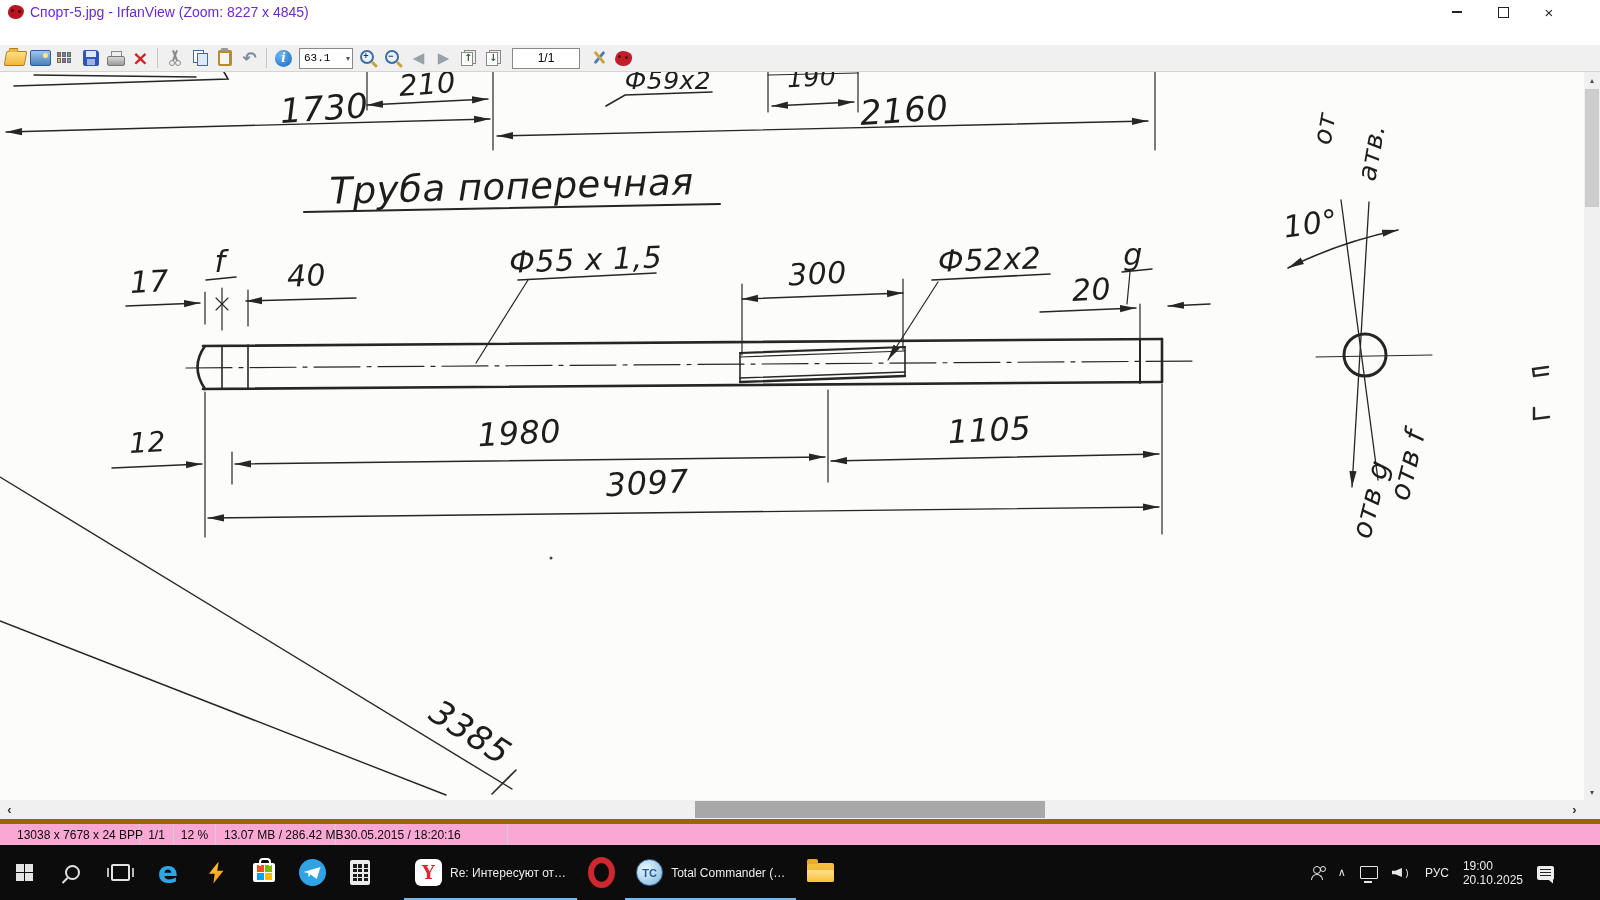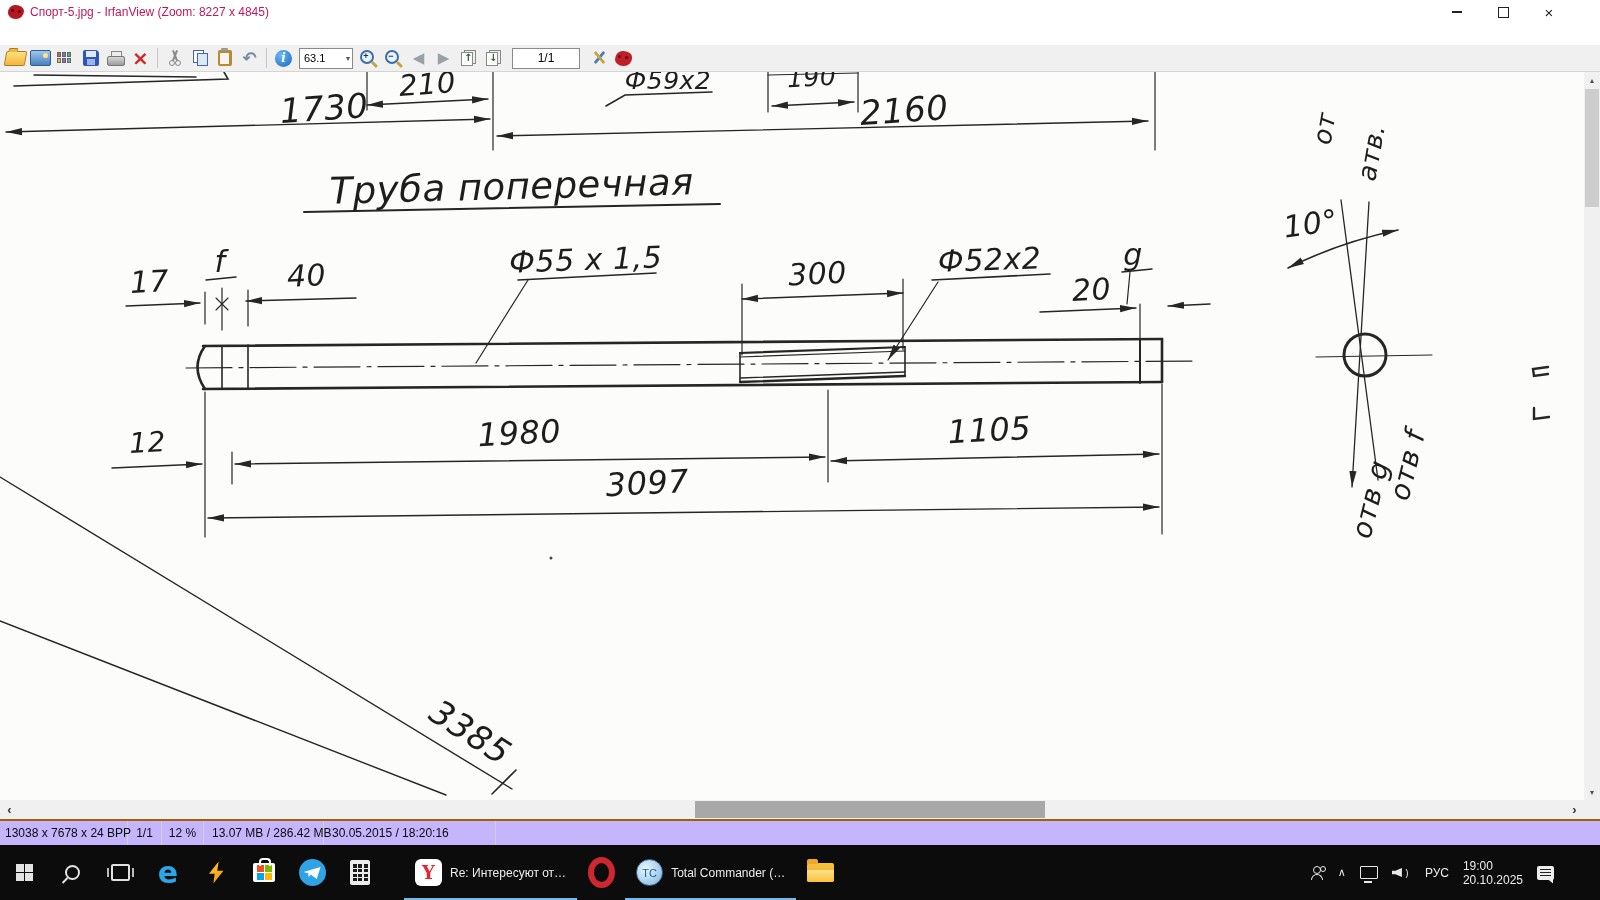--- a/index.html
+++ b/index.html
@@ -6,21 +6,21 @@
     font-family:"Liberation Sans",sans-serif;background:#fff;}
   .screen{position:relative;width:1600px;height:900px;background:#fff;}
 
   
   .titlebar{position:absolute;top:0;left:0;width:1600px;height:24px;background:#fff;
     display:flex;align-items:center;}
   .app-icon{width:16px;height:14px;margin:0 6px 0 8px;background:#b5161f;
     border-radius:46% 54% 52% 48%/55% 45% 58% 42%;position:relative;flex:0 0 auto;}
   .app-icon::after{content:"";position:absolute;left:3px;top:4px;width:3px;height:3px;
     background:#4d0609;border-radius:50%;box-shadow:7px 1px 0 #4d0609;}
-  .title-text{font-size:12px;color:#be185d;}
+  .title-text{font-size:14px;color:#6d28d9;}
   .win-controls{position:absolute;right:28px;top:0;height:24px;display:flex;}
   .wc{width:46px;height:24px;display:flex;align-items:center;justify-content:center;}
   .wc-min{width:10px;height:1.5px;background:#222;}
   .wc-max{width:9px;height:9px;border:1.2px solid #222;}
   .wc-x{font-size:15px;color:#222;line-height:1;}
 
   
   .menubar{position:absolute;top:24px;left:0;width:1600px;height:21px;background:#fff;
     display:flex;align-items:center;}
   .menu-item{font-size:12.5px;color:#000;padding:2px 8px;}
@@ -59,21 +59,21 @@
   .ico-copy::before{content:"";position:absolute;top:0;left:1px;width:9px;height:11px;background:#fff;border:1px solid #4466aa;}
   .ico-copy::after{content:"";position:absolute;top:3px;left:5px;width:9px;height:11px;background:#dce8f8;border:1px solid #4466aa;}
   .ico-paste{position:relative;width:14px;height:16px;background:#b98a2f;border-radius:2px;}
   .ico-paste::before{content:"";position:absolute;top:-2px;left:3px;width:7px;height:3px;background:#999;border-radius:1px;}
   .ico-paste::after{content:"";position:absolute;top:3px;left:2px;width:9px;height:11px;background:#f4f4f4;}
   .glyph-undo{font-weight:bold;font-size:17px;color:#7d8ba0;font-family:"DejaVu Sans",sans-serif;line-height:1;}
   .ico-info{width:17px;height:17px;border-radius:50%;background:radial-gradient(circle at 35% 30%,#6db7f2,#1668c4);
     color:#fff;font:italic bold 12px "DejaVu Serif",serif;display:flex;align-items:center;justify-content:center;}
   .combo{width:46px;height:19px;background:#fff;border:1px solid #8a8a8a;display:flex;align-items:center;
     font-size:11px;padding:0 2px 0 4px;margin:0 3px;}
-  .combo .val{flex:1;}
+  .combo .val{flex:1;font-family:Liberation Mono, monospace;}
   .combo .chev{font-size:8px;color:#555;font-family:"DejaVu Sans",sans-serif;}
   .ico-mag{position:relative;width:19px;height:19px;}
   .ico-mag::before{content:"";position:absolute;top:1px;left:1px;width:10px;height:10px;border:2px solid #3a6ea5;
     border-radius:50%;background:#eaf2fb;}
   .ico-mag::after{content:"";position:absolute;bottom:0;right:2px;width:3px;height:7px;background:#caa23a;
     transform:rotate(-45deg);border-radius:1px;}
   .ico-mag span{position:absolute;top:3px;left:3px;width:8px;height:8px;display:flex;align-items:center;
     justify-content:center;font-weight:bold;font-size:9px;color:#234;}
   .glyph-nav{font-size:15px;color:#9aa0a8;font-family:"DejaVu Sans",sans-serif;line-height:1;}
   .ico-page{position:relative;width:15px;height:16px;}
@@ -103,22 +103,22 @@
   .vs-up{top:0;}.vs-down{bottom:0;}
   .vs-thumb{position:absolute;top:17px;left:1px;width:14px;height:118px;background:#cdcdcd;}
   .hscroll{position:absolute;left:0;top:800px;width:1584px;height:19px;background:#f0f0f0;}
   .hs-btn{position:absolute;top:0;width:19px;height:19px;display:flex;align-items:center;justify-content:center;
     color:#333;font-weight:bold;font-size:13px;}
   .hs-left{left:0;}.hs-right{right:0;}
   .hs-thumb{position:absolute;left:695px;top:1px;width:350px;height:17px;background:#a8a8a8;}
   .sb-corner{position:absolute;right:0;top:800px;width:16px;height:19px;background:#f0f0f0;}
 
   
-  .statusbar{position:absolute;left:0;top:819px;width:1600px;height:26px;background:#c4b5fd;
-    border-top:2px solid #a16207;display:flex;align-items:center;box-sizing:border-box;font-size:12px;color:#0a0a0a;}
+  .statusbar{position:absolute;left:0;top:819px;width:1600px;height:26px;background:#f9a8d4;
+    border-top:5px solid #a16207;display:flex;align-items:center;box-sizing:border-box;font-size:12px;color:#0a0a0a;padding-left:12px;}
   .sb-f{height:100%;display:flex;align-items:center;padding-left:5px;border-right:1px solid #d0d0d0;
     box-sizing:border-box;white-space:nowrap;}
   .sb-0{width:128px;}.sb-1{width:34px;justify-content:center;padding-left:0;}
   .sb-2{width:42px;justify-content:center;padding-left:0;}.sb-3{width:120px;padding-left:8px;}
   .sb-4{width:172px;padding-left:8px;}.sb-5{flex:1;border-right:none;}
 
   
   .taskbar{position:absolute;left:0;top:845px;width:1600px;height:55px;background:#0c0c0c;
     display:flex;align-items:stretch;}
   .tb-btn{width:48px;display:flex;align-items:center;justify-content:center;position:relative;flex:0 0 auto;}
@@ -152,21 +152,21 @@
   .calc-ico i{background:#1b1b1b;}
   .ya-ico{width:27px;height:27px;background:#fff;border-radius:6px;display:flex;align-items:center;justify-content:center;}
   .ya-ico span{font-weight:bold;font-size:18px;color:#e8252e;font-family:"DejaVu Serif",serif;}
   .opera-o{width:15px;height:19px;border:6px solid #cf2730;border-radius:50%;}
   .iv-blob{width:25px;height:23px;background:#b3161f;border-radius:46% 54% 52% 48%/55% 45% 58% 42%;position:relative;}
   .iv-blob::after{content:"";position:absolute;left:5px;top:6px;width:4px;height:4px;background:#5c0a0e;
     border-radius:50%;box-shadow:9px 2px 0 #5c0a0e,3px 9px 0 #5c0a0e;}
   .tc-ico{width:27px;height:27px;border-radius:50%;border:1px solid #3d6e9e;box-sizing:border-box;
     background:radial-gradient(circle at 35% 35%,#eaf6ff,#9cc8e8 70%,#5e93c0);
     display:flex;align-items:center;justify-content:center;}
-  .tc-ico span{font-weight:normal;font-size:11px;color:#1d5c9e;text-align:right;}
+  .tc-ico span{font-weight:bold;font-size:11px;color:#1d5c9e;text-align:right;}
   .folder-ico{width:27px;height:19px;background:linear-gradient(#f6c23d,#eda928);border-radius:2px;position:relative;}
   .folder-ico::before{content:"";position:absolute;top:-4px;left:0;width:11px;height:5px;background:#eda928;
     border-radius:2px 2px 0 0;}
   .folder-ico::after{content:"";position:absolute;left:0;bottom:0;width:100%;height:12px;
     background:linear-gradient(#ffe08a,#f7c23a);border-radius:1px 1px 2px 2px;}
   .tray{margin-left:auto;display:flex;align-items:center;gap:14px;padding-right:46px;}
   .people-ico{width:13px;height:14px;position:relative;}
   .people-ico::before{content:"";position:absolute;left:2px;top:0;width:6px;height:6px;border:1.5px solid #e8e8e8;border-radius:50%;}
   .people-ico::after{content:"";position:absolute;left:0;bottom:0;width:10px;height:5px;border:1.5px solid #e8e8e8;
     border-bottom:none;border-radius:6px 6px 0 0;}

